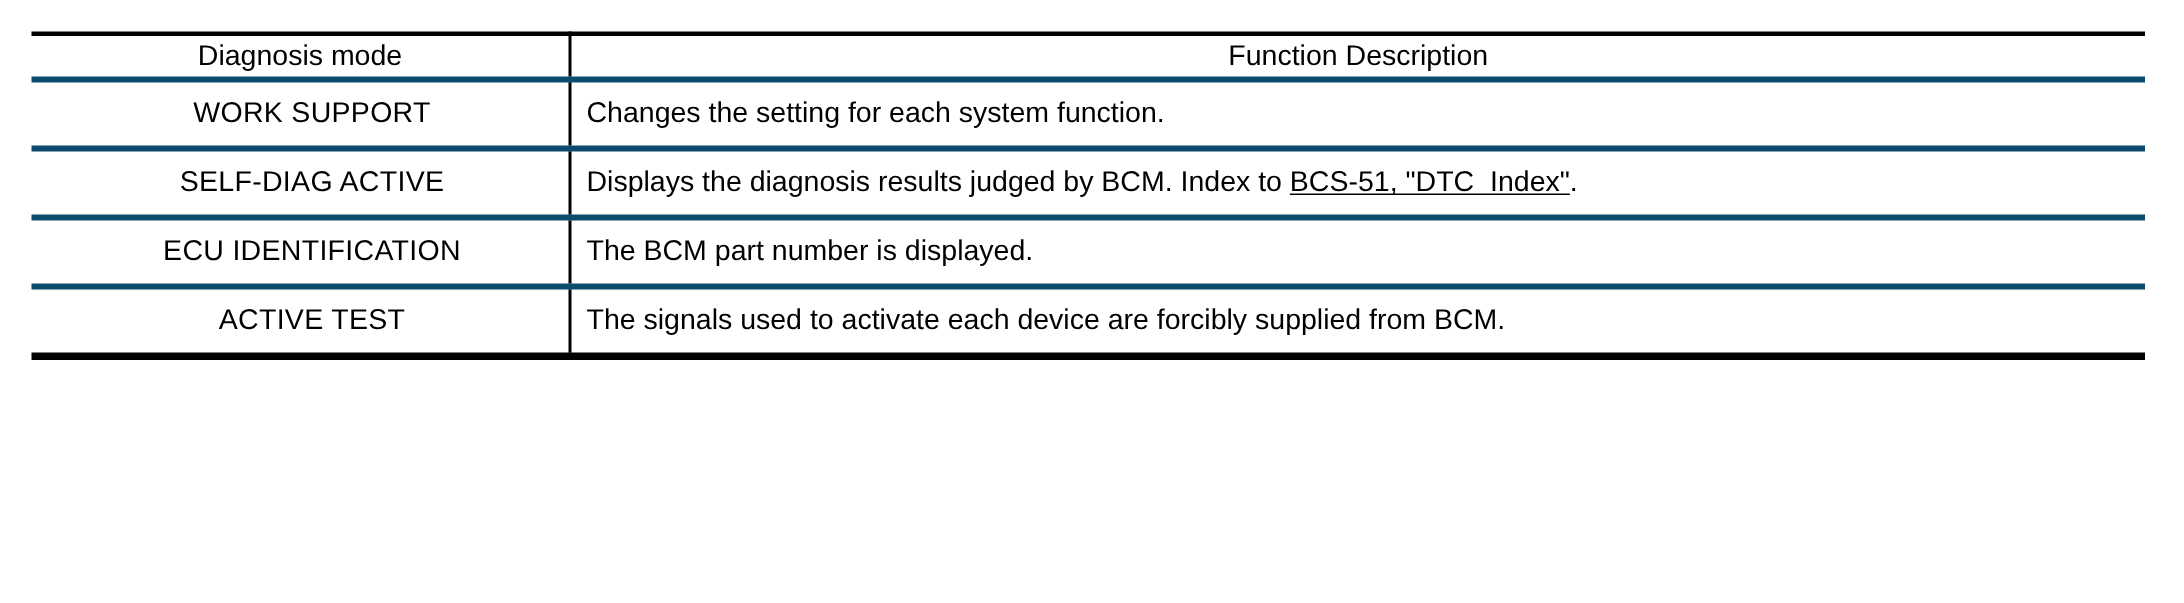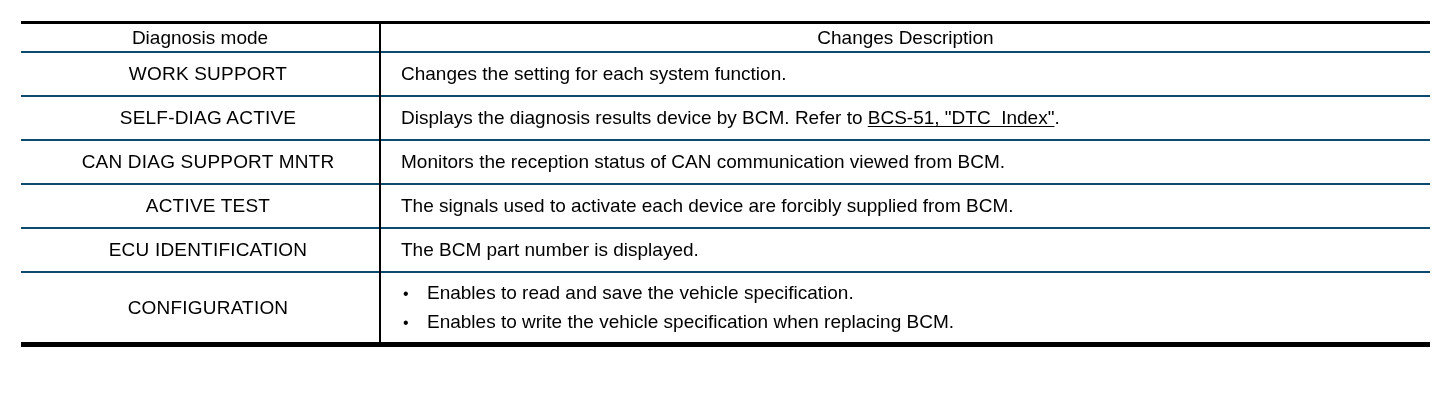--- a/index.html
+++ b/index.html
@@ -17,21 +17,21 @@
     top: 21px;
     width: 1409px;
     border-collapse: collapse;
     table-layout: fixed;
     color: #000000;
     font-size: 19px;
     border-top: 3px solid #000000;
     border-bottom: 5px solid #000000;
   }
   .doc-table tr {
-    border-bottom: 2px solid #0c4a6e;
+    border-bottom: 4px solid #0c4a6e;
   }
   .doc-table th:first-child,
   .doc-table td:first-child {
     width: 358px;
     border-right: 2px solid #000000;
   }
   .doc-table th {
     font-weight: normal;
     text-align: center;
     height: 27px;
@@ -42,21 +42,21 @@
     height: 42px;
     padding: 0;
     vertical-align: middle;
   }
   td.mode-cell {
     padding-left: 16px;
     text-align: center;
     letter-spacing: 0.2px;
   }
   td.desc-cell {
-    padding-left: 20px;
+    padding-left: 10px;
     padding-right: 8px;
     text-align: left;
   }
   tr.config-row td {
     height: 69px;
   }
   .ref-link {
     color: #000000;
     text-decoration: underline;
     text-underline-offset: 2px;
@@ -79,53 +79,34 @@
     font-size: 16px;
   }
 </style>
 </head>
 <body>
 
 <table class="doc-table">
   <thead>
     <tr>
       <th>Diagnosis mode</th>
-      <th>Changes Description</th>
+      <th>Function Description</th>
     </tr>
   </thead>
   <tbody>
     <tr>
       <td class="mode-cell">WORK SUPPORT</td>
       <td class="desc-cell">Changes the setting for each system function.</td>
     </tr>
     <tr>
       <td class="mode-cell">SELF-DIAG ACTIVE</td>
-      <td class="desc-cell"><span>Displays the diagnosis results device by BCM. Refer to </span><span class="ref-link">BCS-51, "DTC&nbsp; Index"</span><span>.</span></td>
+      <td class="desc-cell"><span>Displays the diagnosis results judged by BCM. Index to </span><span class="ref-link">BCS-51, "DTC&nbsp; Index"</span><span>.</span></td>
     </tr>
     <tr>
-      <td class="mode-cell">CAN DIAG SUPPORT MNTR</td>
-      <td class="desc-cell">Monitors the reception status of CAN communication viewed from BCM.</td>
+      <td class="mode-cell">ECU IDENTIFICATION</td>
+      <td class="desc-cell">The BCM part number is displayed.</td>
     </tr>
     <tr>
       <td class="mode-cell">ACTIVE TEST</td>
       <td class="desc-cell">The signals used to activate each device are forcibly supplied from BCM.</td>
     </tr>
-    <tr>
-      <td class="mode-cell">ECU IDENTIFICATION</td>
-      <td class="desc-cell">The BCM part number is displayed.</td>
-    </tr>
-    <tr class="config-row">
-      <td class="mode-cell">CONFIGURATION</td>
-      <td class="desc-cell">
-        <div class="bullets">
-          <div class="bullet-line">
-            <span class="bullet-dot">•</span>
-            <span>Enables to read and save the vehicle specification.</span>
-          </div>
-          <div class="bullet-line">
-            <span class="bullet-dot">•</span>
-            <span>Enables to write the vehicle specification when replacing BCM.</span>
-          </div>
-        </div>
-      </td>
-    </tr>
   </tbody>
 </table>
 
 </body></html>

